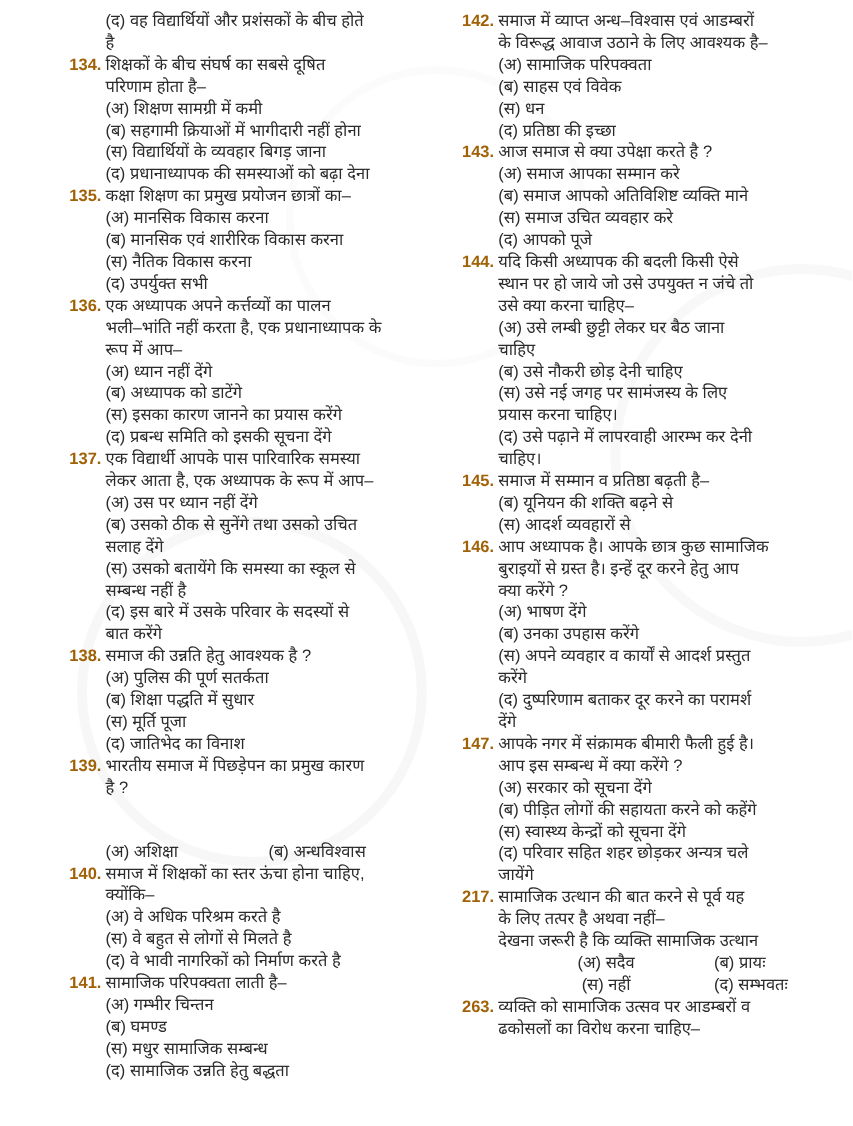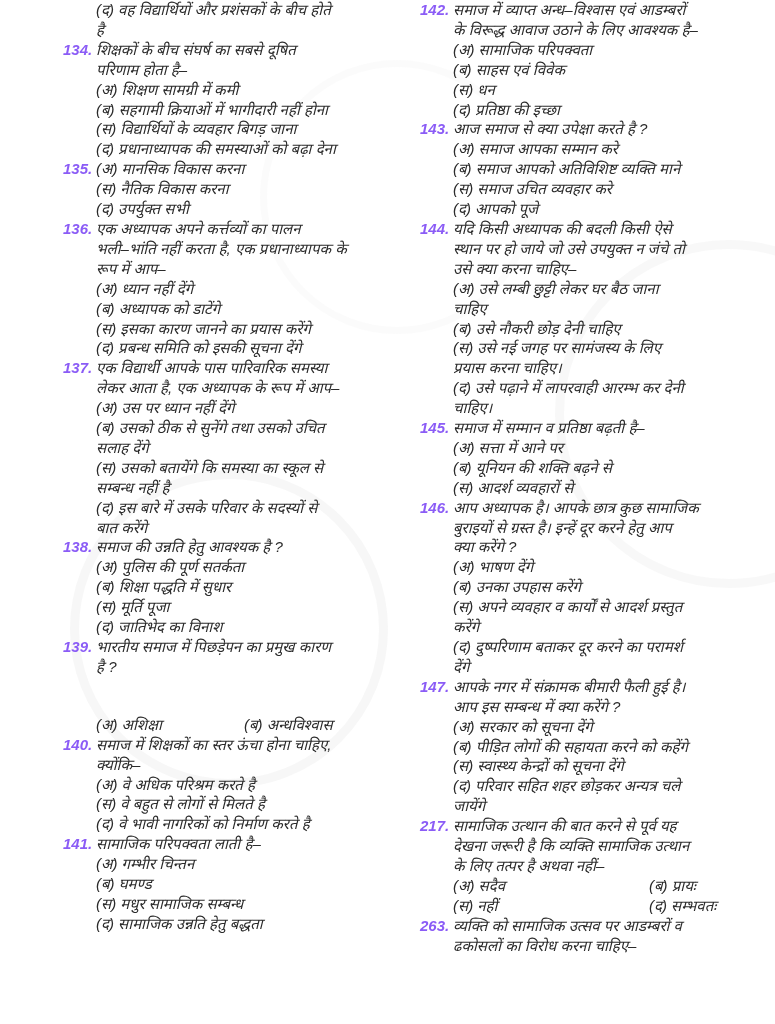--- a/index.html
+++ b/index.html
@@ -17,40 +17,39 @@
     pointer-events:none;
     z-index:0;
   }
   .wm1 { left:70px; top:470px; width:300px; height:300px; border:9px solid rgba(190,190,190,0.13); }
   .wm2 { left:555px; top:240px; width:330px; height:330px; border:9px solid rgba(190,190,190,0.10); }
   .wm3 { left:260px; top:60px; width:260px; height:260px; border:7px solid rgba(200,200,200,0.08); }
   .columns {
     position:relative;
     z-index:1;
     display:flex;
-    padding-top:0;
-    font-style:italic;
+    padding-top:10px;
   }
   .column {
     font-size:15px;
     line-height:19.9px;
     white-space:nowrap;
   }
   .col-left  { width:332px; margin-left:63px; }
   .col-right { width:348px; margin-left:25px; }
   .question { position:relative; padding-left:33px; }
   .qnum {
     position:absolute; left:0; top:0;
     font-weight:bold;
-    color:#8b5cf6;
+    color:#a16207;
   }
   .qline { }
   .pair-c1 { display:inline-block; }
   .col-left  .pair-c1 { width:148px;margin-top:38px; }
-  .col-right .pair-c1 { width:196px; }
+  .col-right .pair-c1 { width:196px;text-align:center; }
 </style>
 </head>
 <body>
 
 <div class="page">
   <div class="watermark wm1"></div>
   <div class="watermark wm2"></div>
   <div class="watermark wm3"></div>
   <div class="columns">
       <div class="column col-left">
@@ -63,21 +62,23 @@
           <span class="qnum">134.</span>
           <div class="qline">शिक्षकों के बीच संघर्ष का सबसे दूषित</div>
           <div class="qline">परिणाम होता है–</div>
           <div class="qline">(अ) शिक्षण सामग्री में कमी</div>
           <div class="qline">(ब) सहगामी क्रियाओं में भागीदारी नहीं होना</div>
           <div class="qline">(स) विद्यार्थियों के व्यवहार बिगड़ जाना</div>
           <div class="qline">(द) प्रधानाध्यापक की समस्याओं को बढ़ा देना</div>
         </div>
         <div class="question">
           <span class="qnum">135.</span>
+          <div class="qline">कक्षा शिक्षण का प्रमुख प्रयोजन छात्रों का–</div>
           <div class="qline">(अ) मानसिक विकास करना</div>
+          <div class="qline">(ब) मानसिक एवं शारीरिक विकास करना</div>
           <div class="qline">(स) नैतिक विकास करना</div>
           <div class="qline">(द) उपर्युक्त सभी</div>
         </div>
         <div class="question">
           <span class="qnum">136.</span>
           <div class="qline">एक अध्यापक अपने कर्त्तव्यों का पालन</div>
           <div class="qline">भली–भांति नहीं करता है, एक प्रधानाध्यापक के</div>
           <div class="qline">रूप में आप–</div>
           <div class="qline">(अ) ध्यान नहीं देंगे</div>
           <div class="qline">(ब) अध्यापक को डाटेंगे</div>
@@ -154,21 +155,20 @@
           <div class="qline">चाहिए</div>
           <div class="qline">(ब) उसे नौकरी छोड़ देनी चाहिए</div>
           <div class="qline">(स) उसे नई जगह पर सामंजस्य के लिए</div>
           <div class="qline">प्रयास करना चाहिए।</div>
           <div class="qline">(द) उसे पढ़ाने में लापरवाही आरम्भ कर देनी</div>
           <div class="qline">चाहिए।</div>
         </div>
         <div class="question">
           <span class="qnum">145.</span>
           <div class="qline">समाज में सम्मान व प्रतिष्ठा बढ़ती है–</div>
-          <div class="qline">(अ) सत्ता में आने पर</div>
           <div class="qline">(ब) यूनियन की शक्ति बढ़ने से</div>
           <div class="qline">(स) आदर्श व्यवहारों से</div>
         </div>
         <div class="question">
           <span class="qnum">146.</span>
           <div class="qline">आप अध्यापक है। आपके छात्र कुछ सामाजिक</div>
           <div class="qline">बुराइयों से ग्रस्त है। इन्हें दूर करने हेतु आप</div>
           <div class="qline">क्या करेंगे ?</div>
           <div class="qline">(अ) भाषण देंगे</div>
           <div class="qline">(ब) उनका उपहास करेंगे</div>
@@ -183,22 +183,22 @@
           <div class="qline">आप इस सम्बन्ध में क्या करेंगे ?</div>
           <div class="qline">(अ) सरकार को सूचना देंगे</div>
           <div class="qline">(ब) पीड़ित लोगों की सहायता करने को कहेंगे</div>
           <div class="qline">(स) स्वास्थ्य केन्द्रों को सूचना देंगे</div>
           <div class="qline">(द) परिवार सहित शहर छोड़कर अन्यत्र चले</div>
           <div class="qline">जायेंगे</div>
         </div>
         <div class="question">
           <span class="qnum">217.</span>
           <div class="qline">सामाजिक उत्थान की बात करने से पूर्व यह</div>
+          <div class="qline">के लिए तत्पर है अथवा नहीं–</div>
           <div class="qline">देखना जरूरी है कि व्यक्ति सामाजिक उत्थान</div>
-          <div class="qline">के लिए तत्पर है अथवा नहीं–</div>
           <div class="qline"><span class="pair-c1">(अ) सदैव</span><span class="pair-c2">(ब) प्रायः</span></div>
           <div class="qline"><span class="pair-c1">(स) नहीं</span><span class="pair-c2">(द) सम्भवतः</span></div>
         </div>
         <div class="question">
           <span class="qnum">263.</span>
           <div class="qline">व्यक्ति को सामाजिक उत्सव पर आडम्बरों व</div>
           <div class="qline">ढकोसलों का विरोध करना चाहिए–</div>
         </div>
       </div>
     </div>

